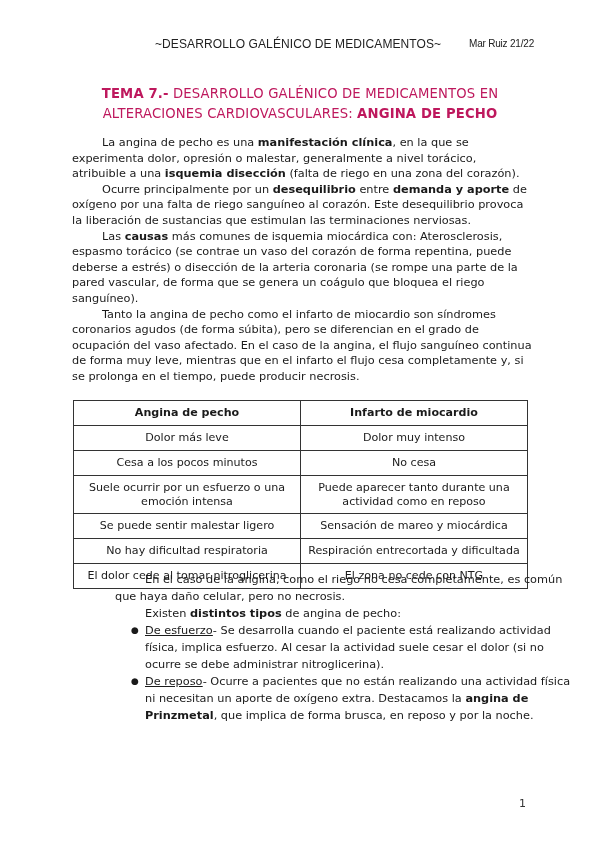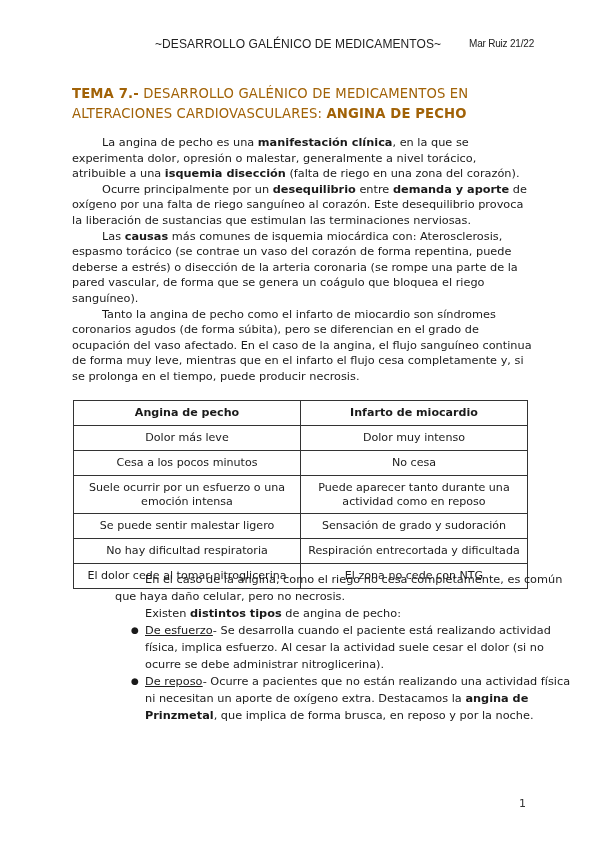--- a/index.html
+++ b/index.html
@@ -4,22 +4,22 @@
 <style>
   html, body { margin: 0; padding: 0; background: #ffffff; }
   body { width: 600px; height: 848px; position: relative; overflow: hidden;
          font-family: "DejaVu Sans", sans-serif; color: #1a1a1a; }
   .page { position: absolute; left: 0; top: 0; width: 600px; height: 848px; background: #fff; }
   .running-header { position: absolute; top: 37px; left: 0; width: 600px; height: 14px; }
   .running-title { position: absolute; left: 155px; top: 0; font-family: "Liberation Sans", sans-serif;
                    font-size: 12px; letter-spacing: 0.1px; color: #222; white-space: nowrap; }
   .running-author { position: absolute; left: 469px; top: 1px; font-family: "Liberation Sans", sans-serif;
                     font-size: 10px; color: #222; white-space: nowrap; letter-spacing: -0.2px; }
-  .doc-title { position: absolute; top: 84px; left: 72px; width: 456px; 
-               font-size: 13.2px; line-height: 20px; color: #a16207; letter-spacing: 0.15px; }
+  .doc-title { position: absolute; top: 84px; left: 72px; width: 456px; text-align: center;
+               font-size: 13.2px; line-height: 20px; color: #be185d; letter-spacing: 0.15px; }
   .doc-title b { font-weight: bold; }
   .body { position: absolute; left: 72px; top: 135px; width: 460px;
           font-size: 11.3px; line-height: 15.6px; color: #1a1a1a; }
   .body p { margin: 0; text-indent: 30px; }
   .body b { font-weight: bold; }
   table.cmp { position: absolute; left: 73px; top: 400px; width: 455px; border-collapse: collapse;
               font-size: 11.1px; color: #1a1a1a; }
   table.cmp td, table.cmp th { border: 1px solid #333; text-align: center; vertical-align: middle;
               padding: 0 3px; line-height: 14px; width: 50%; }
   table.cmp th { height: 24px; font-weight: bold; }
@@ -69,21 +69,21 @@
     <tr>
       <td>Cesa a los pocos minutos</td>
       <td>No cesa</td>
     </tr>
     <tr class="tall">
       <td>Suele ocurrir por un esfuerzo o una emoción intensa</td>
       <td>Puede aparecer tanto durante una actividad como en reposo</td>
     </tr>
     <tr>
       <td>Se puede sentir malestar ligero</td>
-      <td>Sensación de grado y sudoración</td>
+      <td>Sensación de mareo y miocárdica</td>
     </tr>
     <tr>
       <td>No hay dificultad respiratoria</td>
       <td>Respiración entrecortada y dificultada</td>
     </tr>
     <tr>
       <td>El dolor cede al tomar nitroglicerina</td>
       <td>El zona no cede con NTG</td>
     </tr>
   </tbody>

